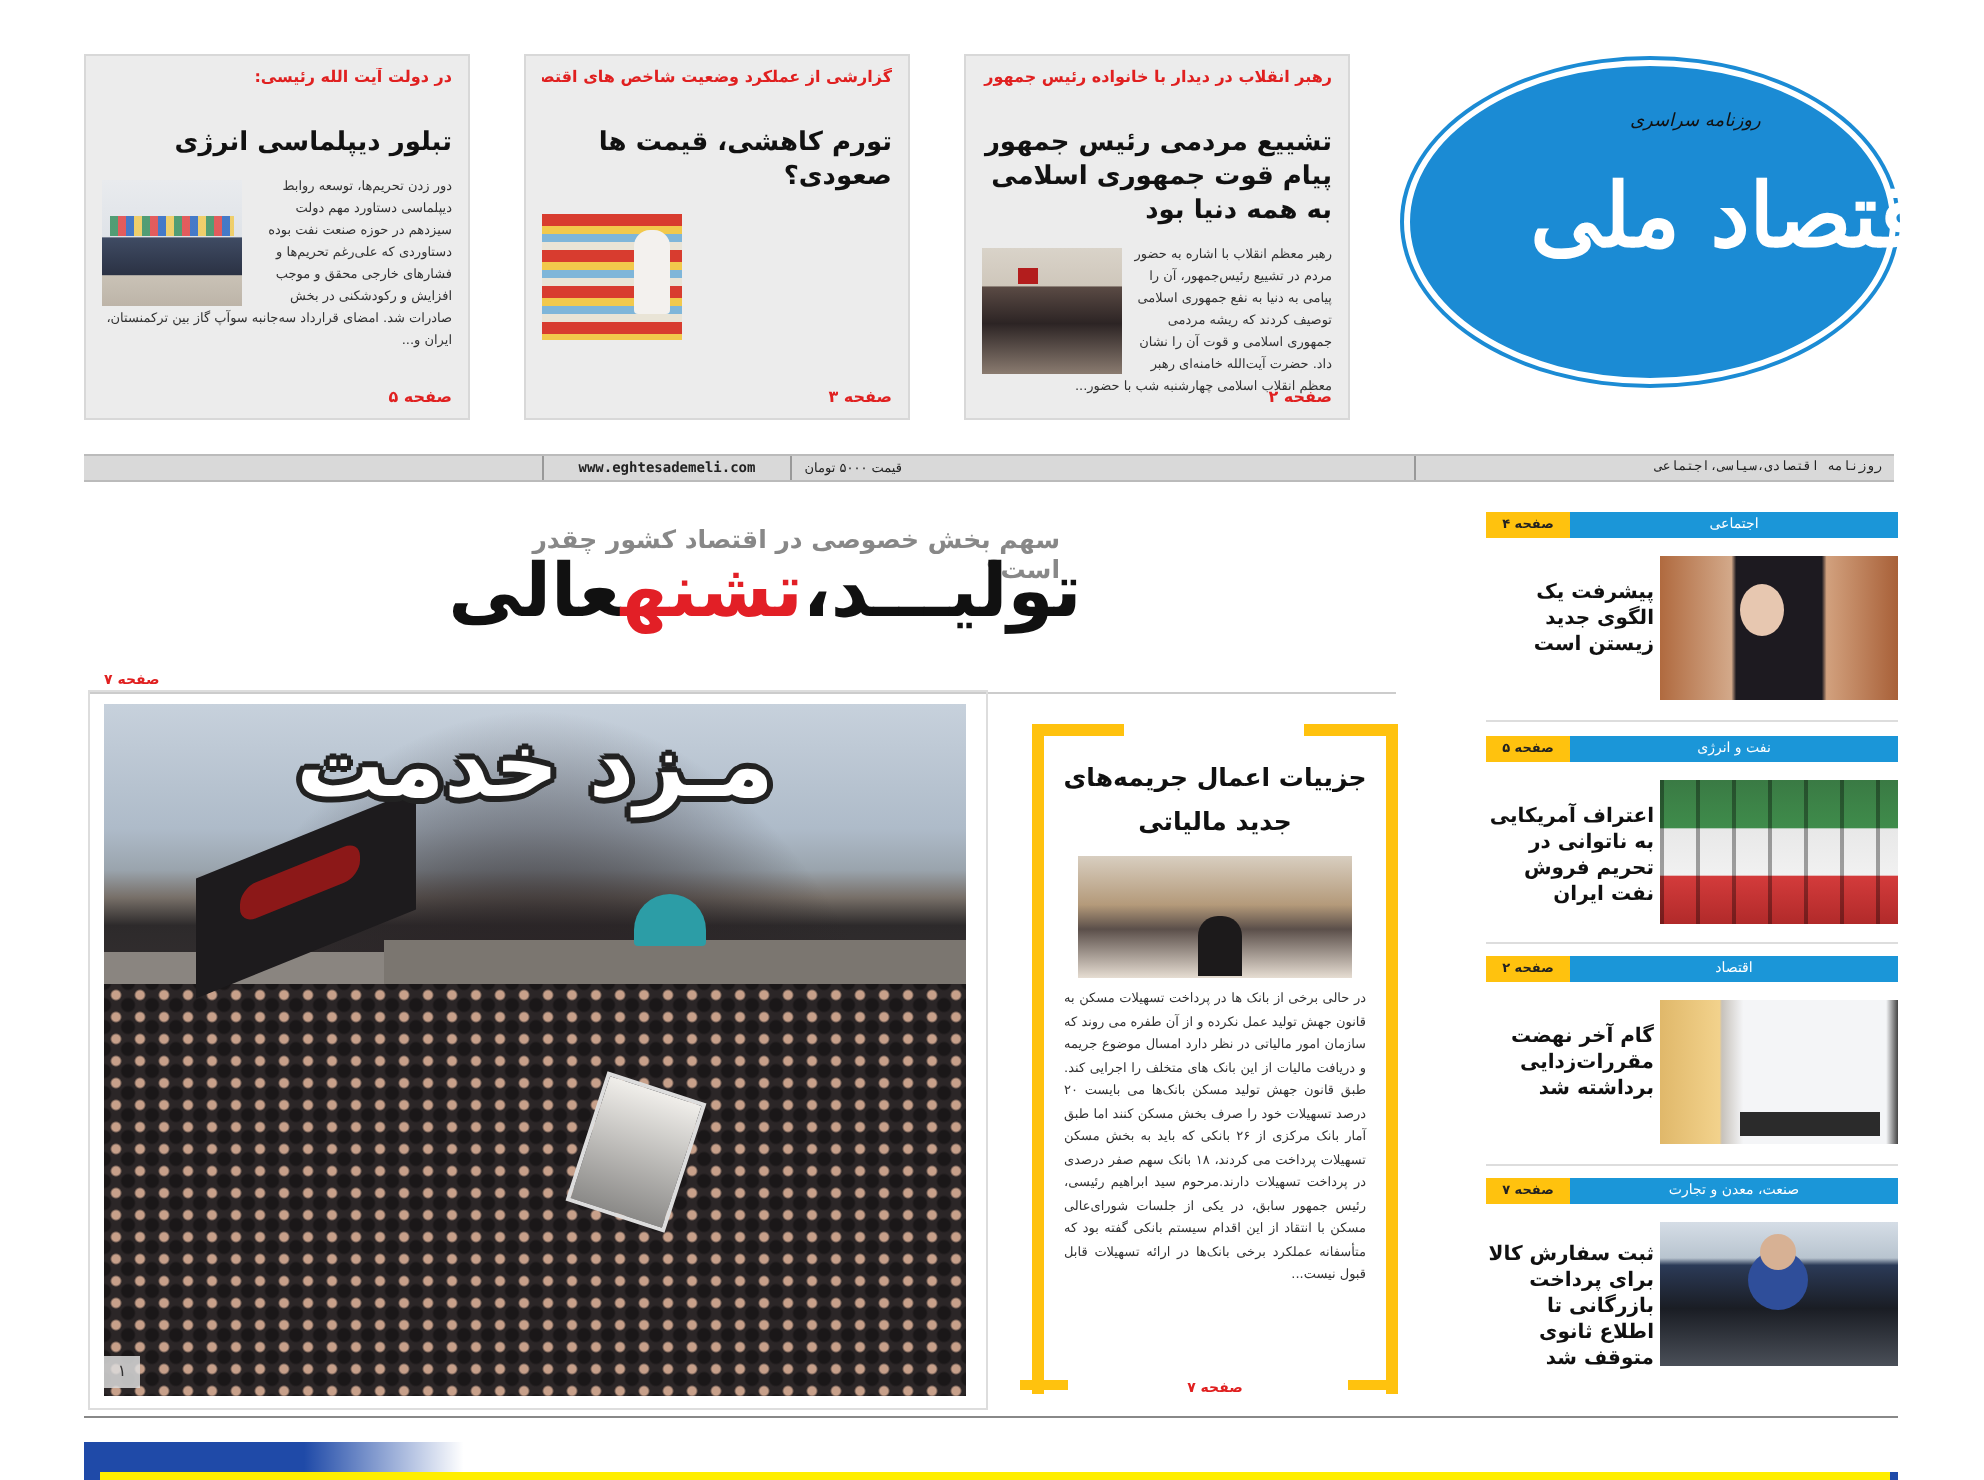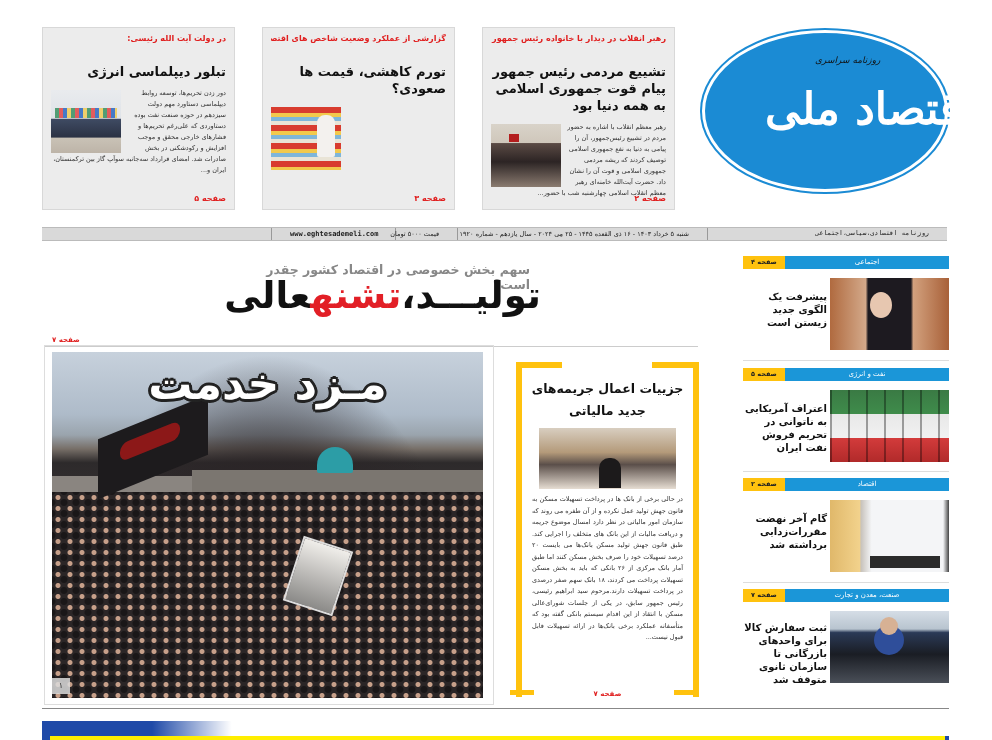--- a/index.html
+++ b/index.html
@@ -22,21 +22,21 @@
     .photo-group { background: linear-gradient(180deg,#e9ebee 0%,#dfe3e8 45%,#3f4b63 46%,#2b3244 75%,#c9c2b6 76%,#bdb4a8 100%); position: relative; }
     .photo-group:before { content:""; position:absolute; left:4px; right:4px; top:18px; height:10px; background: repeating-linear-gradient(90deg,#2e8b57 0 4px,#e23a3a 4px 8px,#1e5fbf 8px 12px,#f2c94c 12px 16px); opacity:.8; }
 
     
     .logo { position: absolute; left: 702px; top: 30px; width: 246px; height: 162px; border-radius: 50%; background: #1b8bd4; border: 3px solid #ffffff; box-shadow: 0 0 0 2px #1b8bd4; }
     .logo .sub { position: absolute; top: 22px; left: 110px; font-size: 9px; color: #111; font-family: "DejaVu Serif", serif; font-style: italic; direction: rtl; }
     .logo .name { position: absolute; top: 46px; left: 0; width: 100%; text-align: center; color: #fff; font-family: "DejaVu Serif", serif; font-weight: bold; font-size: 44px; line-height: 60px; direction: rtl; letter-spacing: 2px; margin-left: 44px; }
 
     
     .masthead { position: absolute; left: 42px; top: 227px; width: 905px; height: 14px; background: #d9d9d9; border-top: 1px solid #bbb; border-bottom: 1px solid #bbb; font-size: 6.5px; color: #222; }
-    .masthead .cell { position: absolute; top: 0; height: 12px; line-height: 12px; border-left: 1px solid #999; padding: 0 18px; white-space: nowrap; direction: rtl; }
+    .masthead .cell { position: absolute; top: 0; height: 12px; line-height: 12px; border-left: 1px solid #999; padding: 0 6px; white-space: nowrap; direction: rtl; }
     .masthead .url { font-family: "DejaVu Sans Mono", monospace; font-size: 7px; font-weight: bold; direction: ltr; }
 
     
     .subhead { position: absolute; left: 230px; top: 262px; width: 300px; font-size: 12.5px; color: #888; direction: rtl; text-align: right; font-weight: bold; }
     .headline { position: absolute; left: 210px; top: 274px; width: 345px; text-align: center; font-size: 37px; font-weight: bold; color: #111; direction: rtl; white-space: nowrap; letter-spacing: -1px; }
     .headline .red { color: #e21f26; }
     .page-ref { color: #e02020; font-size: 7px; font-weight: bold; direction: rtl; }
 
     
     .main-photo { position: absolute; left: 52px; top: 352px; width: 431px; height: 346px; overflow: hidden;
@@ -124,21 +124,20 @@
   <div class="title">تبلور دیپلماسی انرژی</div>
   <div class="body">
     <div class="photo photo-group"></div>
     <span>دور زدن تحریم‌ها، توسعه روابط دیپلماسی دستاورد مهم دولت سیزدهم در حوزه صنعت نفت بوده دستاوردی که علی‌رغم تحریم‌ها و فشارهای خارجی محقق و موجب افزایش و رکودشکنی در بخش صادرات شد. امضای قرارداد سه‌جانبه سوآپ گاز بین ترکمنستان، ایران و...</span>
   </div>
   <div class="page">صفحه ۵</div>
 </div>
 
 <div class="masthead">
   <div class="cell" style="right:0; width:240px; border-left:1px solid #999;font-family:Liberation Mono, monospace;">روزنامه اقتصادی،سیاسی،اجتماعی</div>
-  <div class="cell" style="right:240px; width:250px;">شنبه ۵ خرداد ۱۴۰۳ - ۱۶ ذی القعده ۱۴۴۵ - ۲۵ مِی ۲۰۲۴ - سال یازدهم - شماره ۱۹۲۰</div>
   <div class="cell" style="right:490px; width:62px;">قیمت ۵۰۰۰ تومان</div>
   <div class="cell url" style="right:552px; width:124px; text-align:center;">www.eghtesademeli.com</div>
 </div>
 
 <div class="subhead">سهم بخش خصوصی در اقتصاد کشور چقدر است؟</div>
 <div class="headline">
   <span>تولیـــد،</span><span class="red">تشنه</span><span>عالی</span>
 </div>
 <div class="abs page-ref" style="left:52px; top:336px;">صفحه ۷</div>
 <div class="abs" style="left:44px; top:346px; width:654px; height:1px; background:#ccc;"></div>
@@ -194,20 +193,20 @@
   <div class="txt">گام آخر نهضت مقررات‌زدایی برداشته شد</div>
 </div>
 <div class="side-sep" style="top:582px;"></div>
 
 <div class="side-item" style="top:583px;">
   <div class="bar">
     <div class="pg">صفحه ۷</div>
     <div class="cat">صنعت، معدن و تجارت</div>
   </div>
   <div class="img img-factory"></div>
-  <div class="txt" style="top:38px;">ثبت سفارش کالا برای واحدهای بازرگانی تا سازمان ثانوی متوقف شد</div>
+  <div class="txt" style="top:38px;">ثبت سفارش کالا برای پرداخت بازرگانی تا اطلاع ثانوی متوقف شد</div>
 </div>
 
 <div class="bottom-rule"></div>
 <div class="bottom-band">
   <div class="white"></div>
   <div class="yellow"></div>
 </div>
 
 </body></html>

